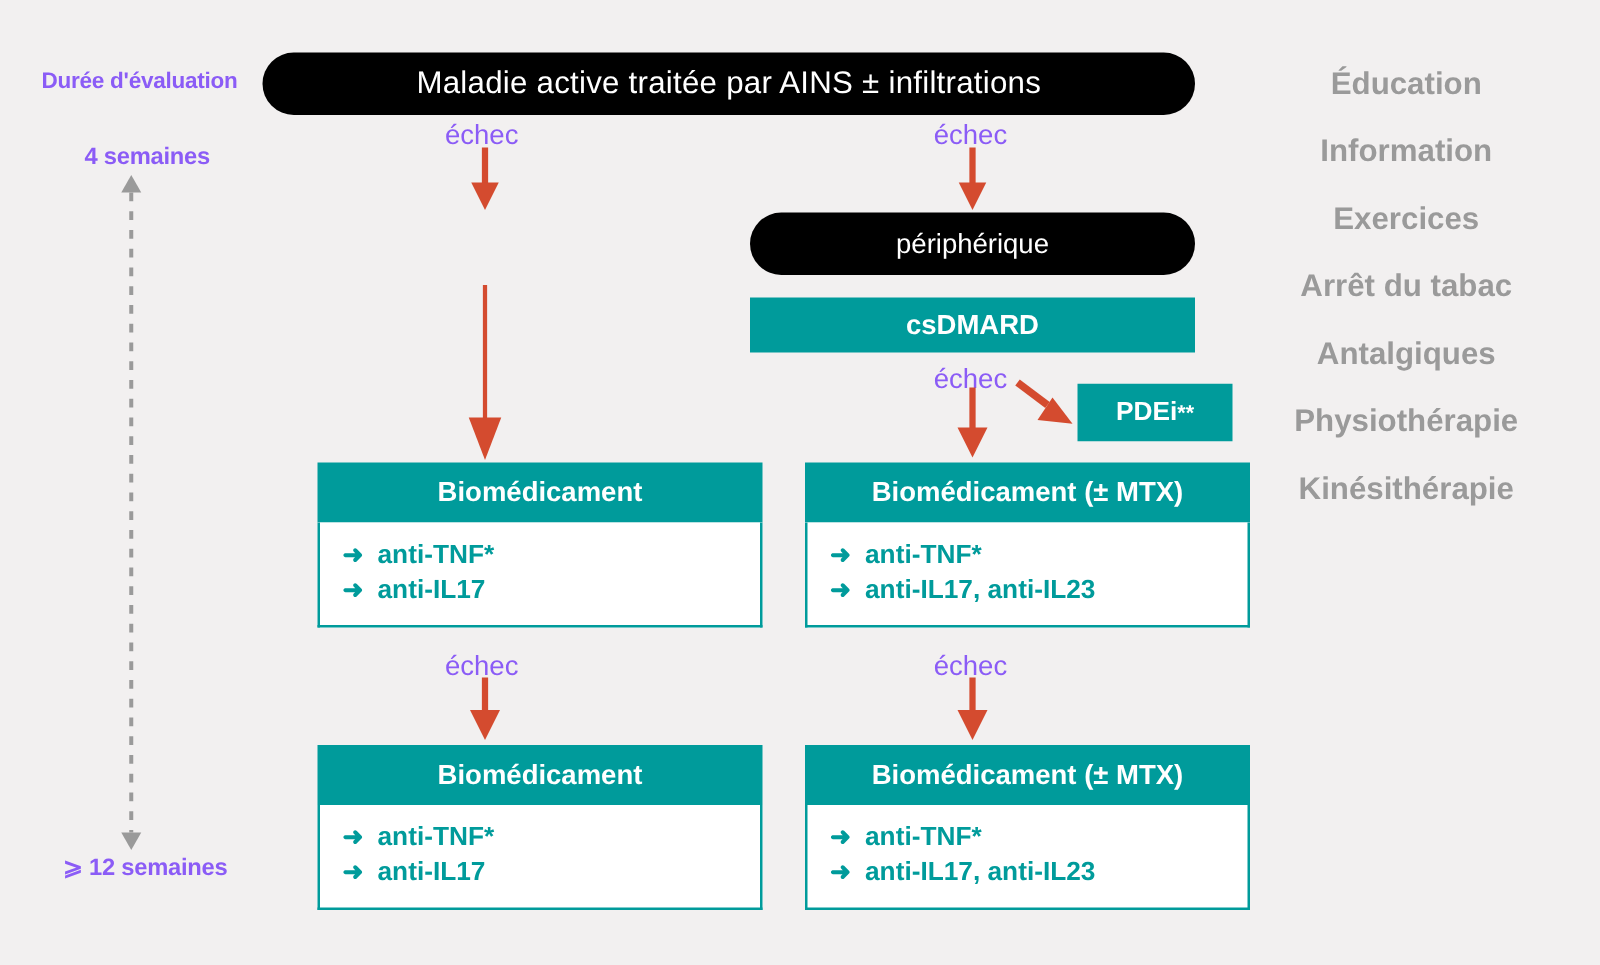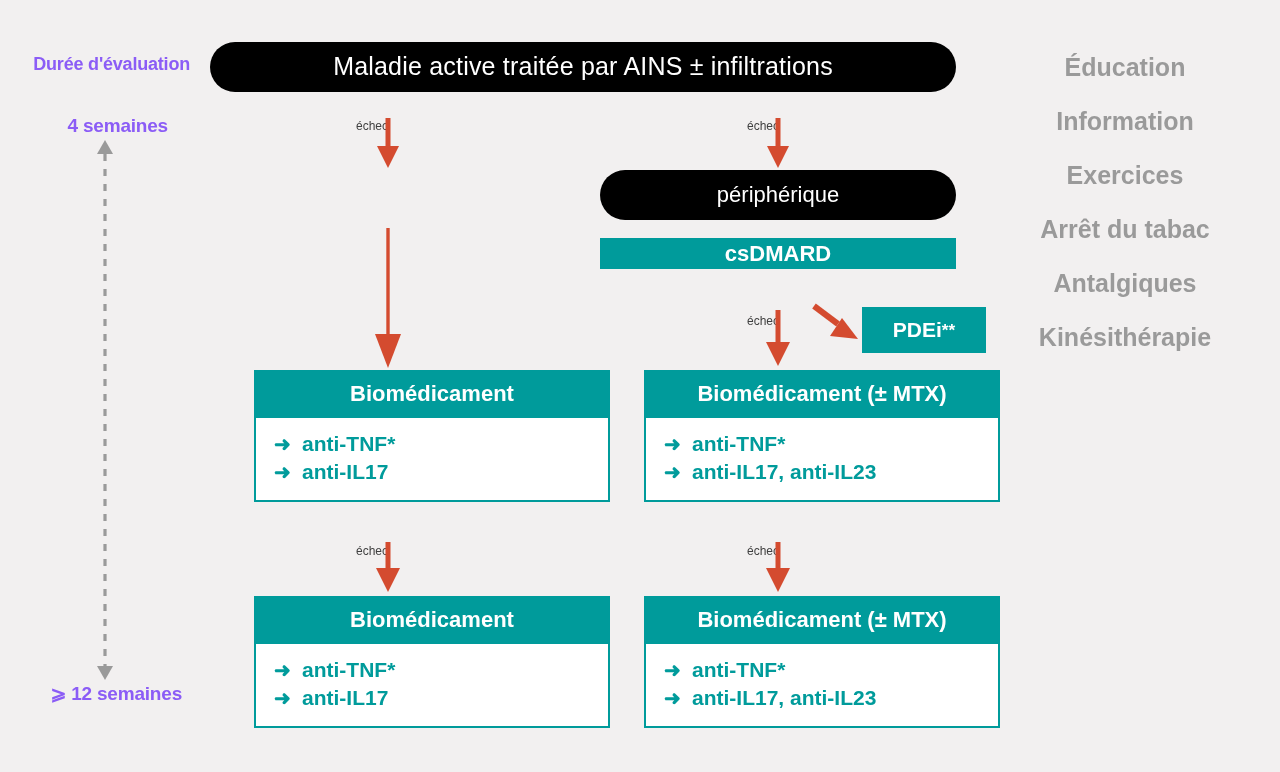--- a/index.html
+++ b/index.html
@@ -77,21 +77,21 @@
     background: #009b9b;
     color: #ffffff;
     font-weight: bold;
     display: flex;
     align-items: center;
     justify-content: center;
     text-align: center;
   }
   #csdmard-box {
     left: 600px; top: 238px;
-    width: 356px; height: 31px;
+    width: 356px; height: 44px;
     font-size: 22px;
   }
   #pdei-box {
     left: 862px; top: 307px;
     width: 124px; height: 46px;
     font-size: 21px;
   }
   .sup { font-size: 0.82em; vertical-align: super; line-height: 0; }
 
   
@@ -136,24 +136,23 @@
     color: #009b9b;
   }
   #card-axial-mid  { left: 210px; top: 370px; }
   #card-periph-mid { left: 600px; top: 370px; }
   #card-axial-bot  { left: 210px; top: 596px; }
   #card-periph-bot { left: 600px; top: 596px; }
 
   
   .echec {
     position: absolute;
-    color: #404040;
-    font-size: 12px;
+    color: #8b5cf6;
+    font-size: 22px;
     white-space: nowrap;
-    margin-top: 24px;
   }
 
   
   #sidebar {
     position: absolute;
     left: 980px;
     top: 40px;
     width: 290px;
   }
   .sidebar-item {
@@ -306,16 +305,17 @@
       <path d="M778,592 L766,568 L790,568 Z" fill="#d44b2f"></path>
     </g>
   </svg>
 
   <div id="sidebar">
     <div class="sidebar-item">Éducation</div>
     <div class="sidebar-item">Information</div>
     <div class="sidebar-item">Exercices</div>
     <div class="sidebar-item">Arrêt du tabac</div>
     <div class="sidebar-item">Antalgiques</div>
+    <div class="sidebar-item">Physiothérapie</div>
     <div class="sidebar-item">Kinésithérapie</div>
   </div>
 
 </div>
 
 </body></html>

